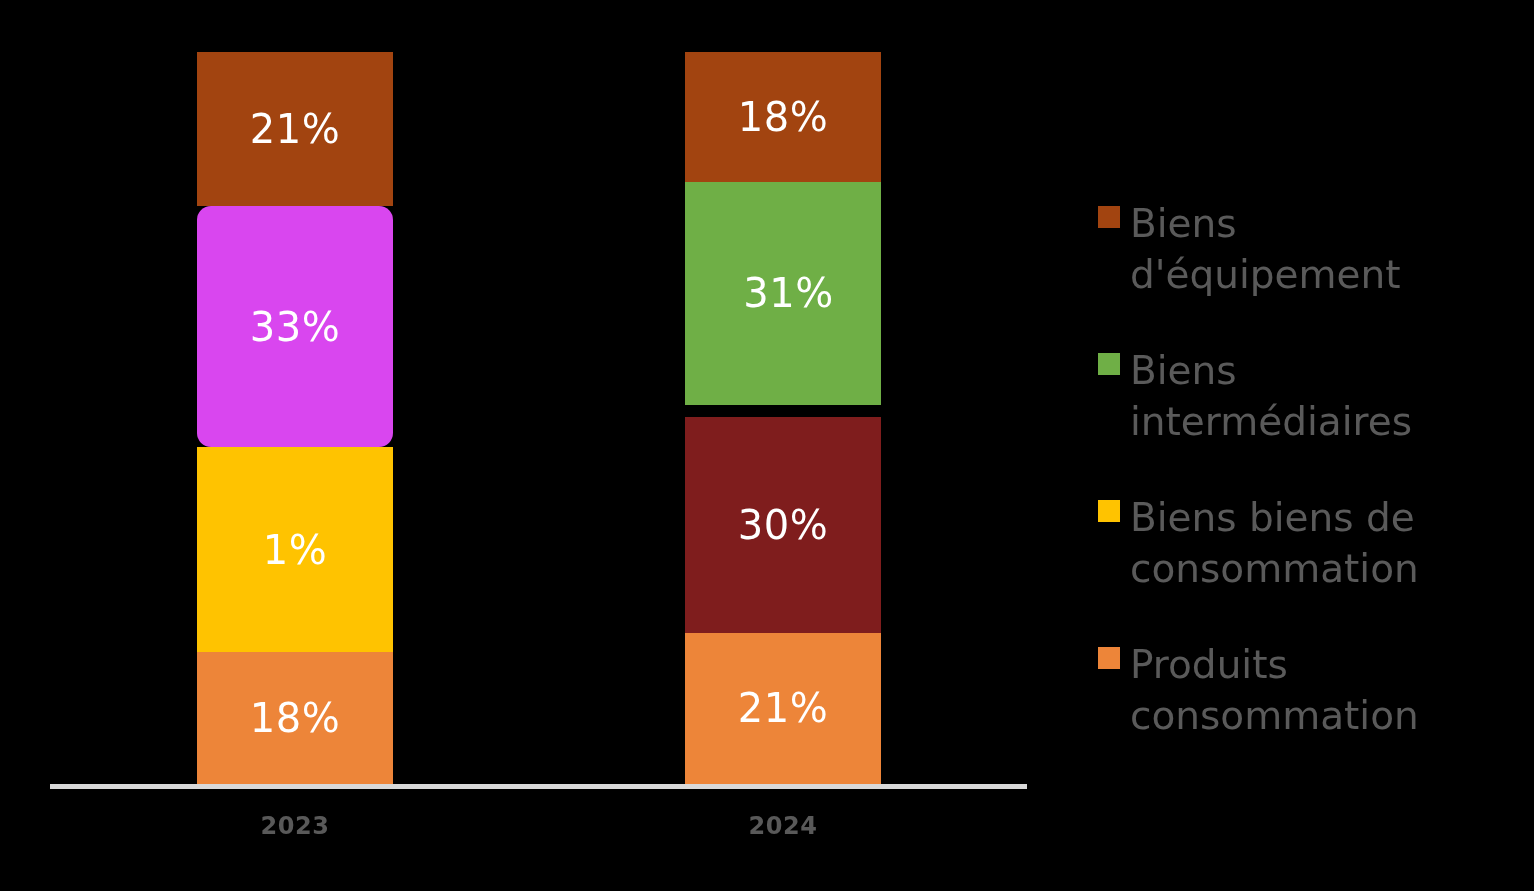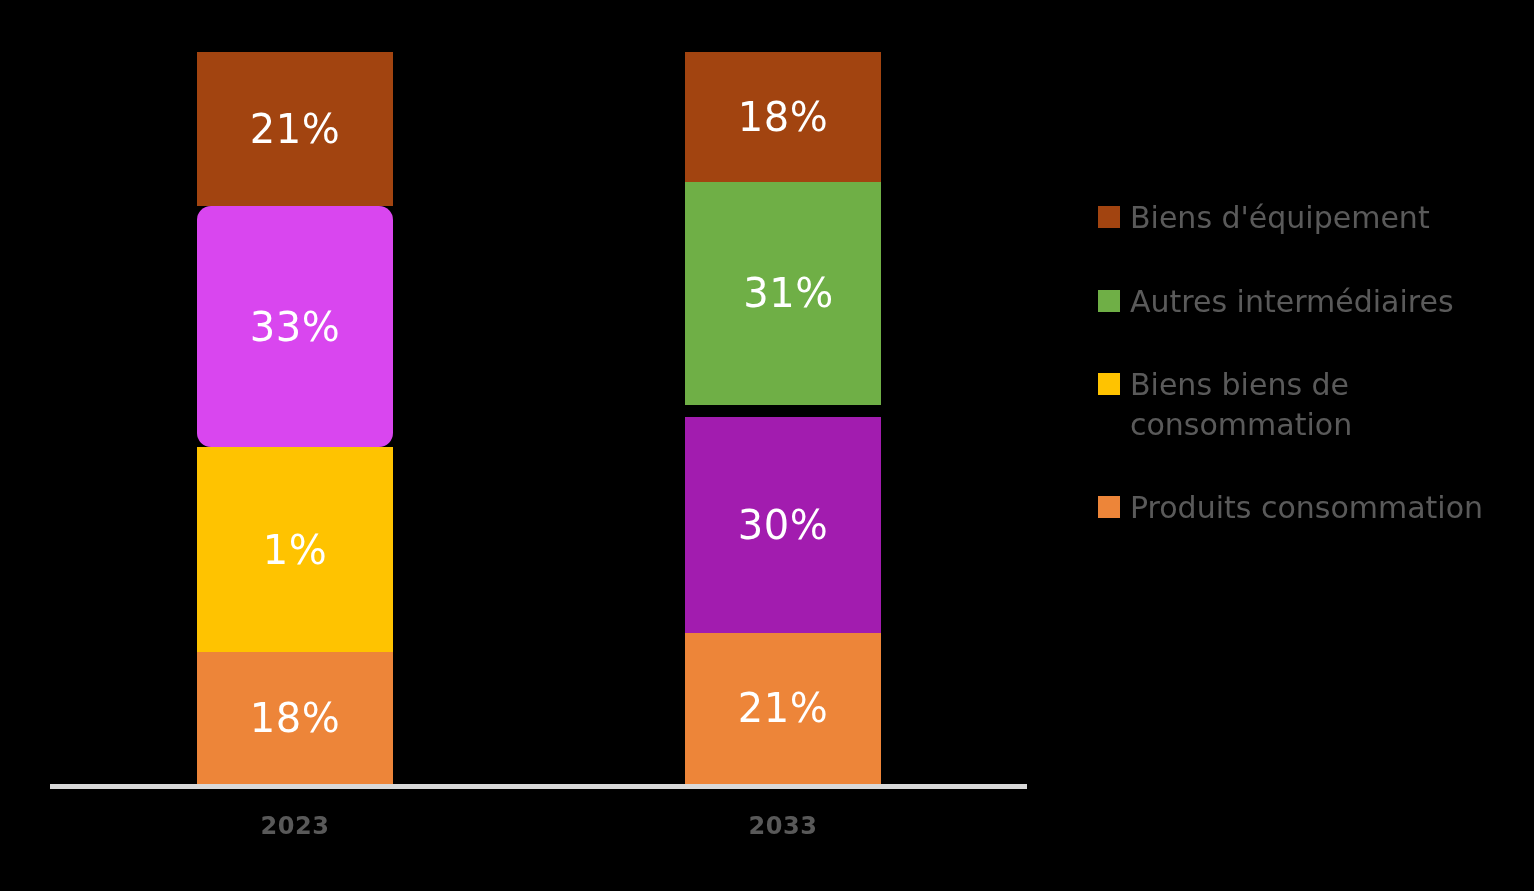--- a/index.html
+++ b/index.html
@@ -99,21 +99,21 @@
   }
   .legend-swatch {
     width: 22px;
     height: 22px;
     flex: 0 0 22px;
     margin-top: 8px;
     margin-right: 10px;
   }
   .legend-label {
     color: #5A5A5A;
-    font-size: 30px;
+    font-size: 39px;
     line-height: 1.32;
     font-family: "DejaVu Sans", sans-serif;
   }
 </style>
 </head>
 <body style="background-color: rgb(0, 0, 0);">
 
 <div id="chart-root" style="background-color: rgb(0, 0, 0);">
 
   <div class="plot-area">
@@ -136,43 +136,43 @@
     </div>
 
     <div class="bar-group g1">
       <div class="bar-stack">
         <div class="segment" style="background-color: rgb(162, 68, 16); flex: 18 0 0%;">
           <span class="segment-label" style="color: rgb(255, 255, 255);">18%</span>
         </div>
         <div class="segment" style="background-color: rgb(111, 175, 70); flex: 31 0 0%; padding-left: 11px;">
           <span class="segment-label" style="color: rgb(255, 255, 255);">31%</span>
         </div>
-        <div class="segment" style="background-color: #a21caf; flex: 30 0 0%; margin-top: 12px;">
+        <div class="segment" style="background-color: #7f1d1d; flex: 30 0 0%; margin-top: 12px;">
           <span class="segment-label" style="color: rgb(255, 255, 255);">30%</span>
         </div>
         <div class="segment" style="background-color: rgb(237, 133, 57); flex: 21 0 0%;">
           <span class="segment-label" style="color: rgb(255, 255, 255);">21%</span>
         </div>
       </div>
     </div>
 
     <div class="axis-line" style="background-color: rgb(217, 217, 217);"></div>
 
     <div class="cat-label c0" style="color: rgb(89, 89, 89);">2023</div>
-    <div class="cat-label c1" style="color: rgb(89, 89, 89);">2033</div>
+    <div class="cat-label c1" style="color: rgb(89, 89, 89);">2024</div>
   </div>
 
   <div class="legend">
     <div class="legend-item">
       <span class="legend-swatch" style="background-color: rgb(162, 68, 16);"></span>
       <span class="legend-label" style="color: rgb(90, 90, 90);">Biens d'équipement</span>
     </div>
     <div class="legend-item">
       <span class="legend-swatch" style="background-color: rgb(111, 175, 70);"></span>
-      <span class="legend-label" style="color: rgb(90, 90, 90);">Autres intermédiaires</span>
+      <span class="legend-label" style="color: rgb(90, 90, 90);">Biens intermédiaires</span>
     </div>
     <div class="legend-item">
       <span class="legend-swatch" style="background-color: rgb(255, 195, 0);"></span>
       <span class="legend-label" style="color: rgb(90, 90, 90);">Biens biens de consommation</span>
     </div>
     <div class="legend-item">
       <span class="legend-swatch" style="background-color: rgb(237, 133, 57);"></span>
       <span class="legend-label" style="color: rgb(90, 90, 90);">Produits consommation</span>
     </div>
   </div>

